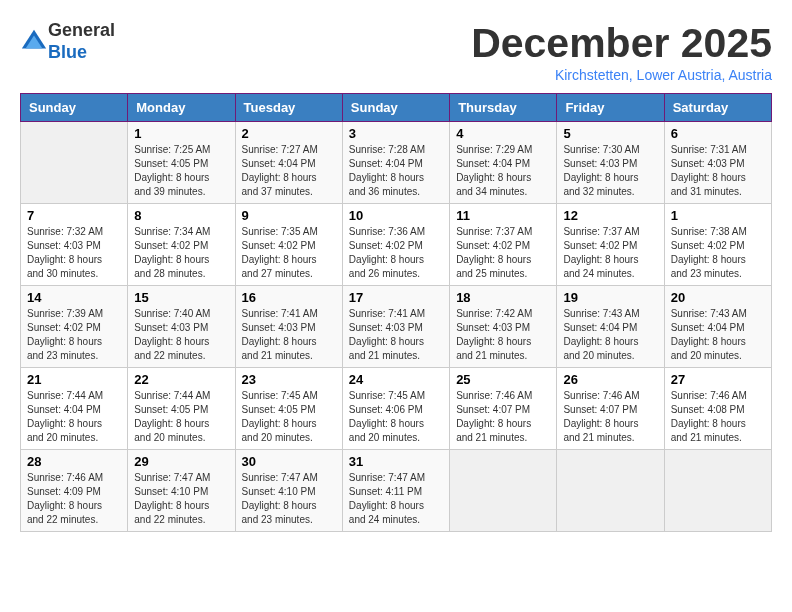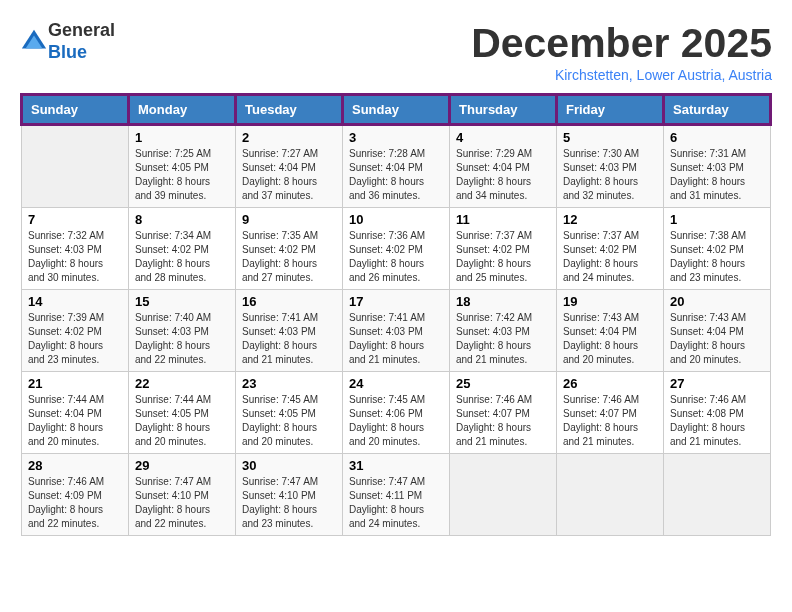--- a/index.html
+++ b/index.html
@@ -48,21 +48,21 @@
       border-collapse: collapse;
       font-size: 11px;
     }
     thead tr th {
       background-color: #3a7fc1;
       color: #fff;
       padding: 6px 8px;
       text-align: left;
       font-size: 13px;
       font-weight: bold;
-      border: 3px solid #701a75;
+      border: 1px solid #701a75;
     }
     tbody tr td {
       border: 1px solid #ccc;
       vertical-align: top;
       padding: 4px 6px;
       height: 80px;
       background: #fff;
       width: calc(100% / 7);
     }
     tbody tr:nth-child(odd) td {

